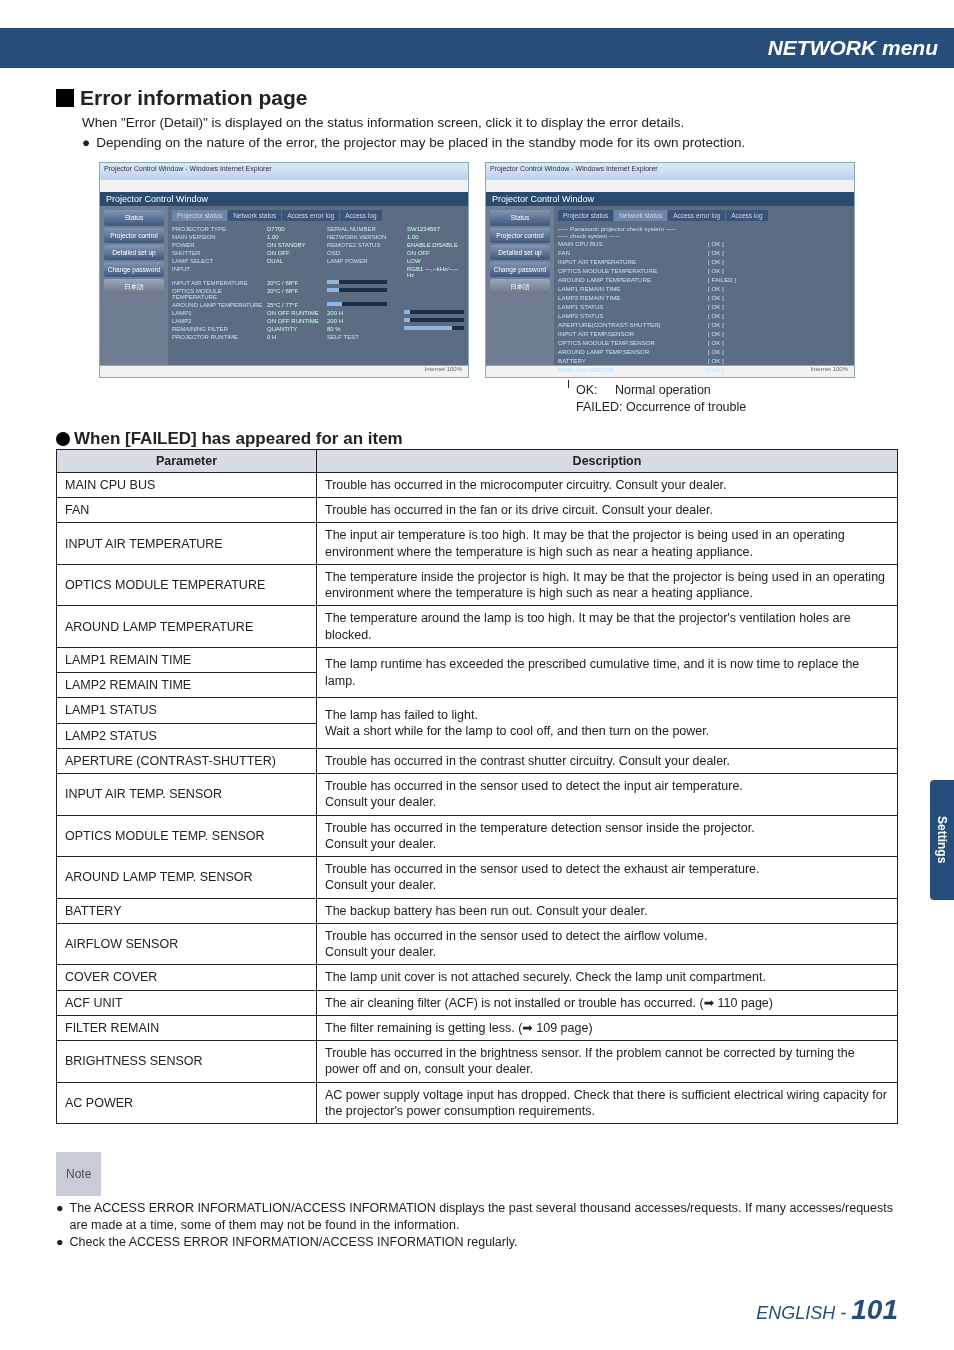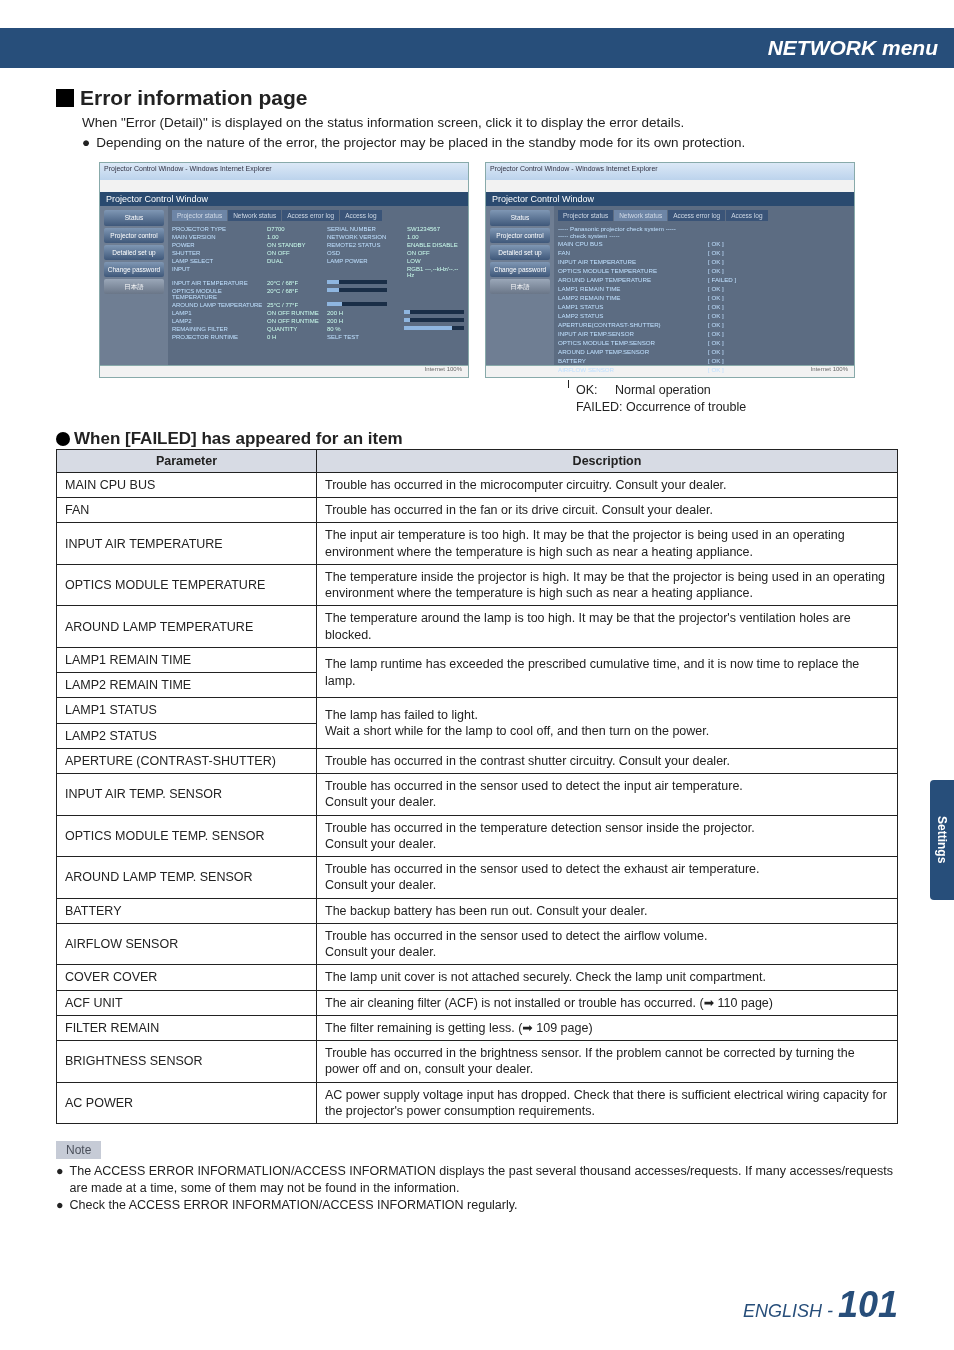--- a/index.html
+++ b/index.html
@@ -58,29 +58,29 @@
   .legend { font-size: 12.5px; margin-left: 520px; line-height:1.3; margin-bottom: 14px;}
 
   .sub-title { display:flex; align-items:center; font-size:17px; font-weight:bold; margin-bottom:0; }
   .circle { width:14px; height:14px; border-radius:50%; background:#000; margin-right:4px; }
 
   table.items { width: 100%; border-collapse: collapse; font-size: 12.5px; }
   table.items th { background:#d7dbe4; border:1px solid #222; padding:4px 8px; text-align:center; font-weight:bold; }
   table.items td { border:1px solid #222; padding:4px 8px; vertical-align: middle; line-height:1.3; }
   table.items td.param { width: 260px; }
 
-  .note-label { display:inline-block; background:#c6cbd6; color:#4a4f5a; font-size:12px; padding:2px 10px; margin-top:17px; margin-bottom:4px; }
+  .note-label { display:inline-block; background:#c6cbd6; color:#4a4f5a; font-size:12px; padding:15px 10px; margin-top:28px; margin-bottom:4px; }
   .note-list { list-style:none; font-size:12.5px; line-height:1.35; }
   .note-list li { display:flex; }
   .note-list .b { margin-right:6px; }
 
   .side-tab { position:absolute; right:0; top:780px; width:24px; height:120px; background:#274e7a; color:#fff; font-size:12px; writing-mode:vertical-rl; text-align:center; display:flex; align-items:center; justify-content:center; border-top-left-radius:4px; border-bottom-left-radius:4px; font-weight:bold;}
 
   .footer { position:absolute; bottom:24px; right:56px; font-style:italic; font-size:18px; color:#274e7a; }
-  .footer .num { font-size:36px; font-weight:bold; }
+  .footer .num { font-size:28px; font-weight:bold; }
 </style>
 </head>
 <body>
 
 <div class="page">
 
   <div class="header-bar">
     <span>NETWORK menu</span>
   </div>
 

